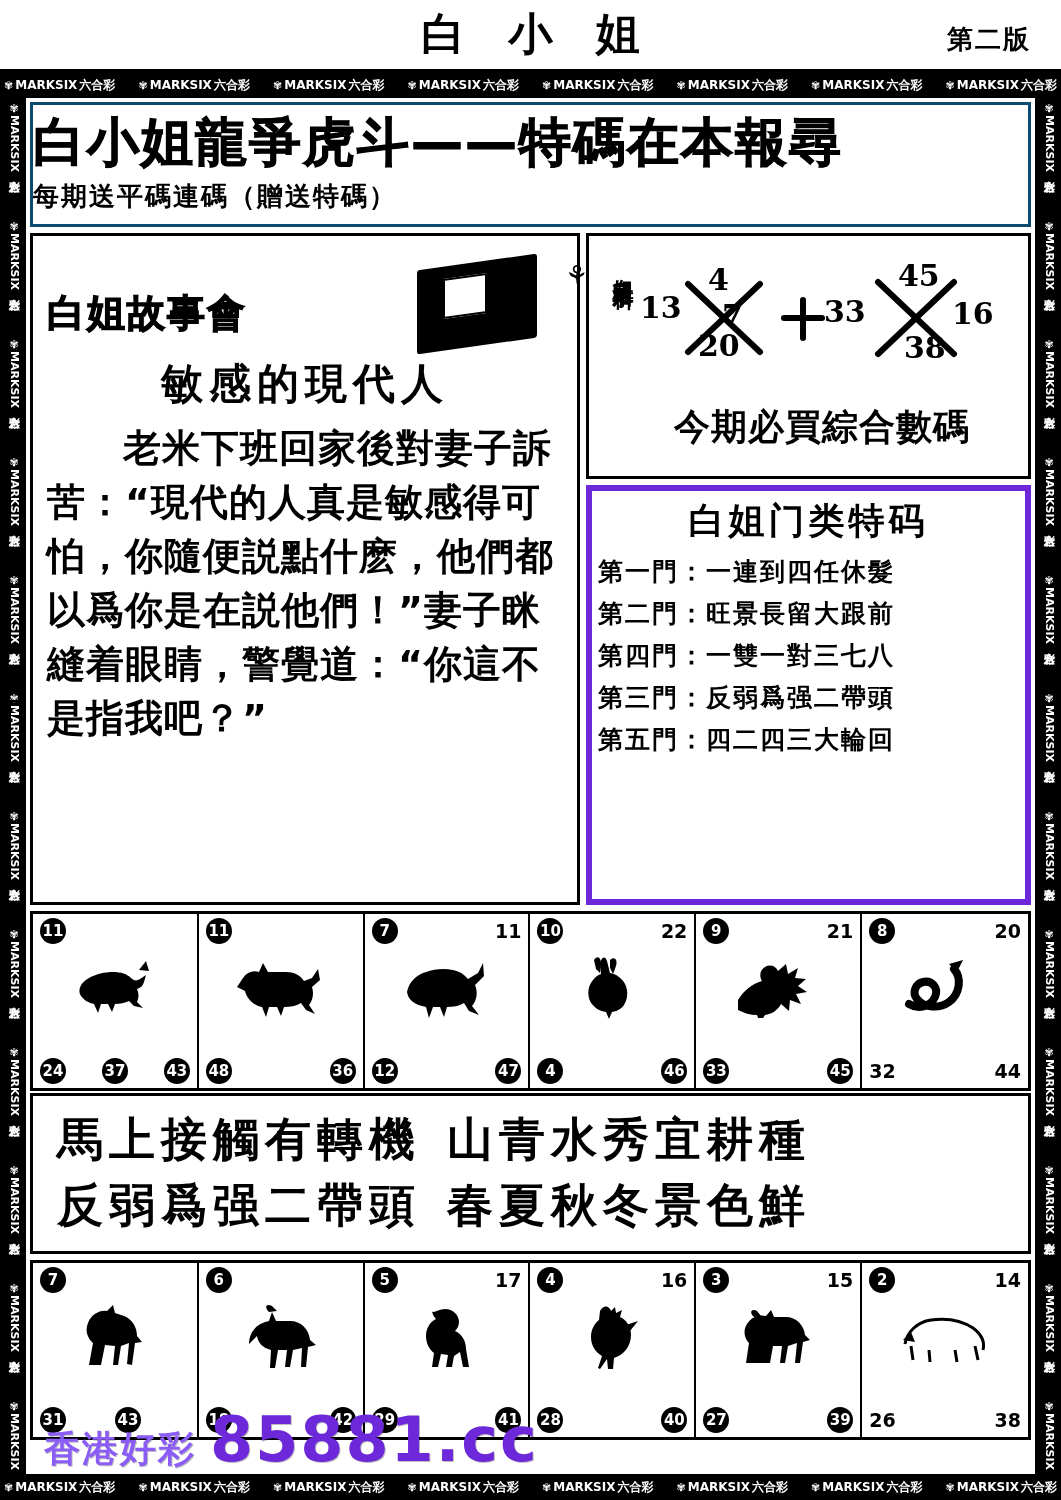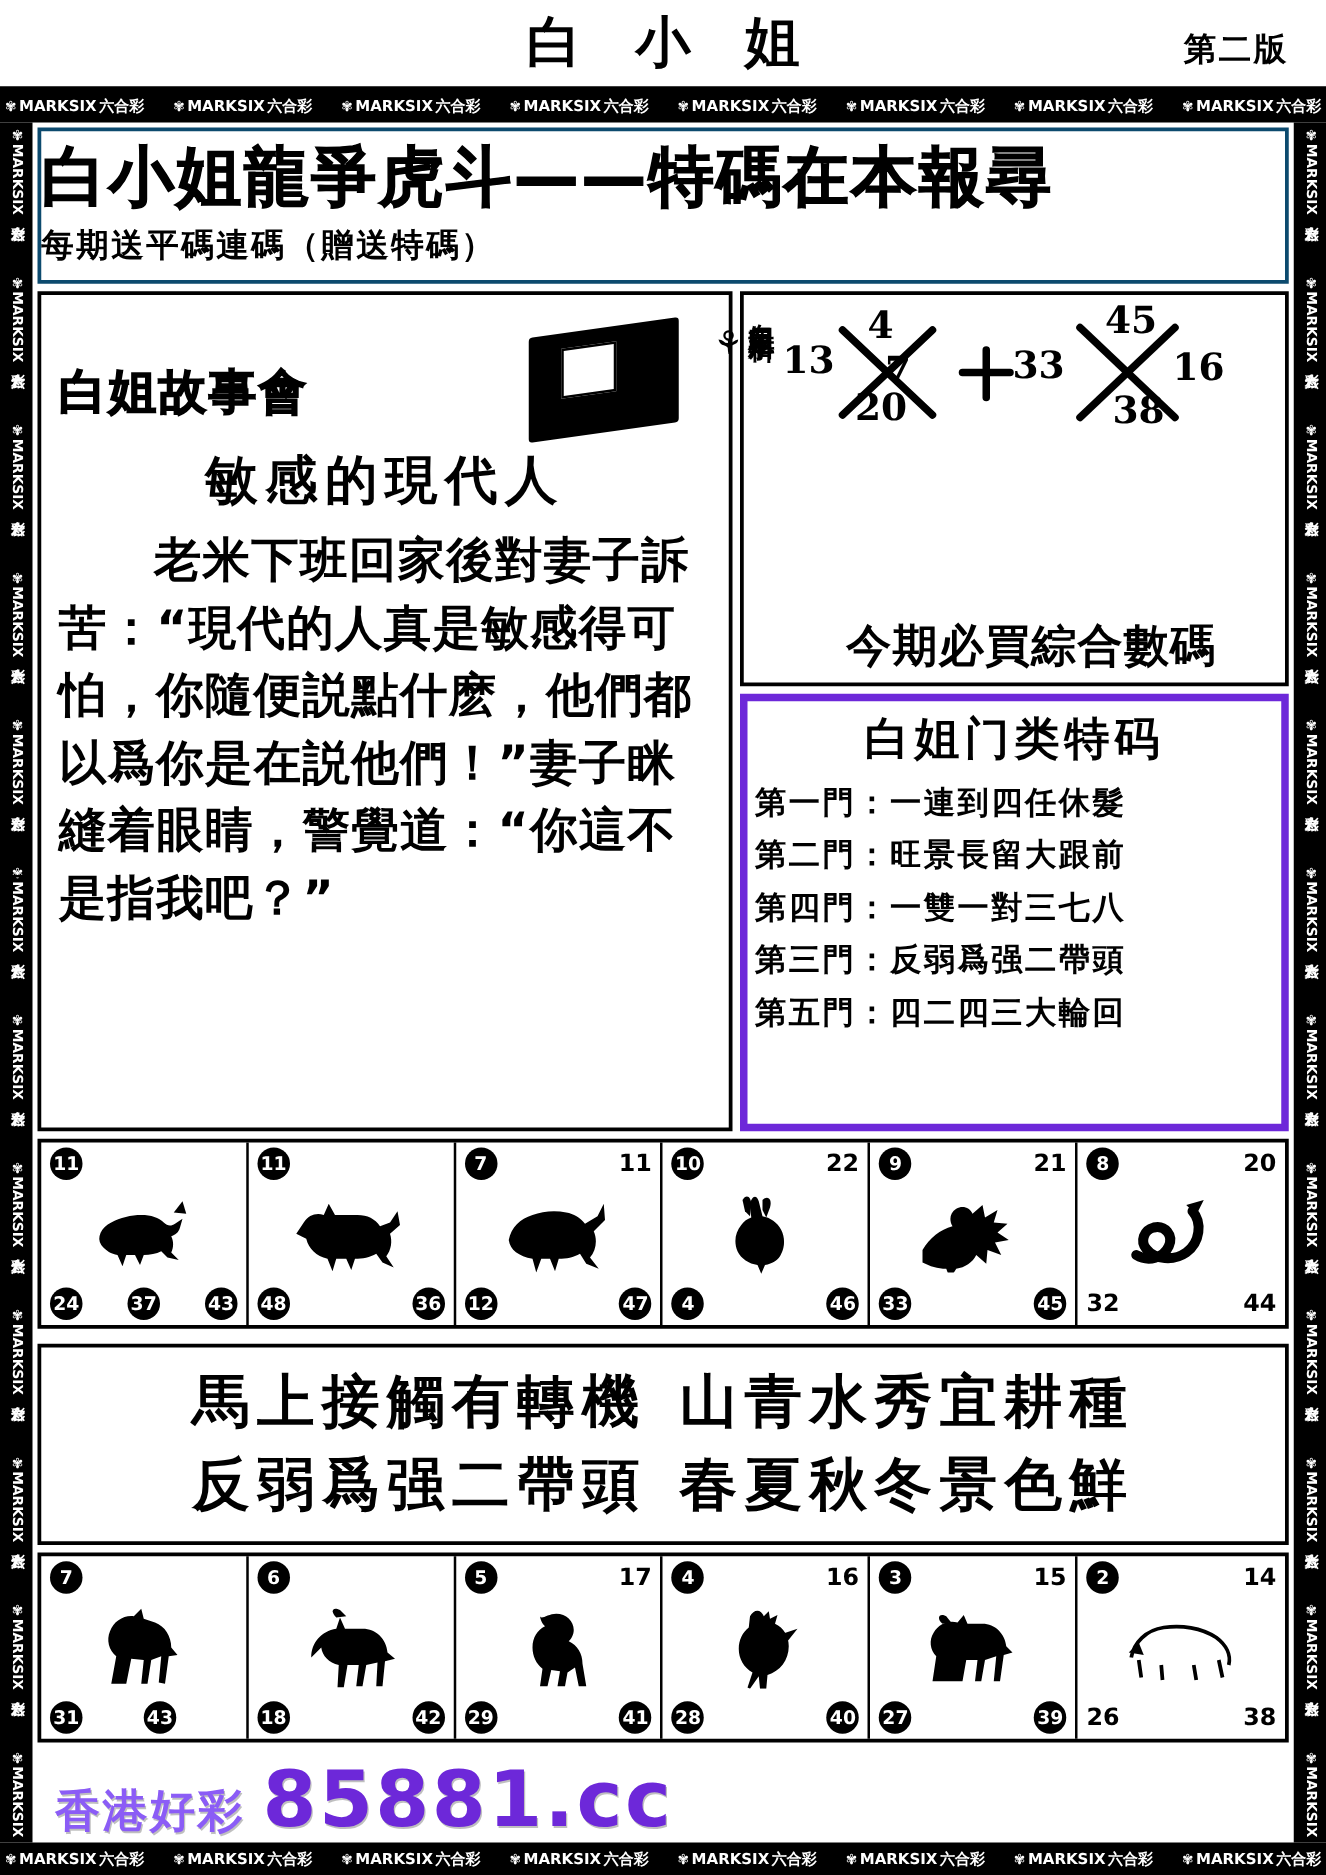--- a/index.html
+++ b/index.html
@@ -127,21 +127,21 @@
   .story-title {
     text-align:center; font-size: 42px; font-weight: bold;
     letter-spacing: 6px; margin: 2px 0 10px;
   }
   .story-body {
     font-size: 38px; line-height: 1.42; font-weight: bold;
     letter-spacing: 1px; text-indent: 76px;
   }
 
   .box-numbers {
-    border: 3px solid #000; height: 316px; display:flex; padding: 0;
+    border: 3px solid #000; height: 246px; display:flex; padding: 20px;
   }
   .vlabel {
     writing-mode: vertical-rl;
     font-size: 21px; font-weight: bold; letter-spacing: 2px;
     padding: 6px 2px; line-height: 1.1;
   }
   .numzone { flex:1; position: relative; }
   .numzone svg { display:block; }
   .numzone-caption {
     position:absolute; left: 0; right: 0; bottom: 4px;
@@ -158,44 +158,44 @@
     font-size: 25px; font-weight: bold; letter-spacing: 2px;
     font-family: "DejaVu Serif", serif;
     margin: 9px 0 9px 6px;
   }
 
   
   .zgrid {
     margin-top: 6px;
     border: 3px solid #000;
     display: grid; grid-template-columns: repeat(6, 1fr);
-    height: 152px;
+    height: 180px;
   }
   .zcell { border-right: 2px solid #000; position: relative; }
   .zcell:last-child { border-right: none; }
   .ztop { position:absolute; top:4px; left:0; right:0; display:flex; justify-content:space-between; padding: 0 7px; }
   .zrow3 { position:absolute; bottom:4px; left:0; right:0; display:flex; justify-content:space-between; padding: 0 7px; }
   .ball {
     width: 26px; height: 26px; border-radius: 50%;
     background:#000; color:#fff; font-size: 15px; font-weight:bold;
     display:flex; align-items:center; justify-content:center;
   }
   .num-plain { font-size: 19px; font-weight: bold; line-height:26px; }
   .zanimal {
     position:absolute; left:0; right:0; top: 30px; height: 86px;
     display:flex; align-items:center; justify-content:center;
   }
   .zanimal svg { display:block; }
 
   
   .verse {
-    margin-top: 12px;
+    margin-top: 2px;
     border: 3px solid #000;
-    padding: 10px 4px 12px;
-    text-align: center;
+    padding: 10px 24px 12px;
+    text-align: left;
   }
   .verse-line {
     font-size: 46px; font-weight: bold; letter-spacing: 6px;
     line-height: 1.45;
     white-space: nowrap;
   }
   .verse-gap { display:inline-block; width: 26px; }
 
   
   .watermark {

